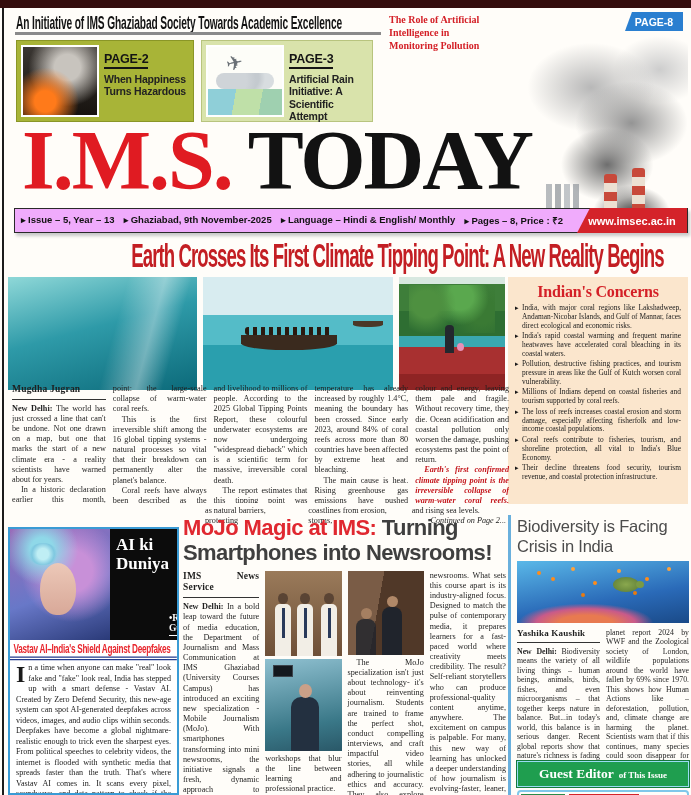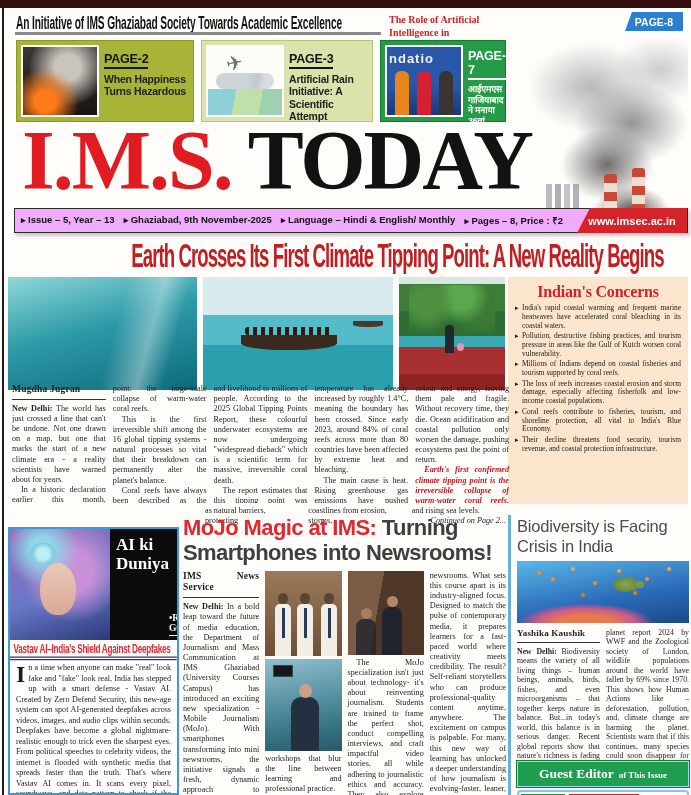--- a/index.html
+++ b/index.html
@@ -168,32 +168,20 @@
     <div class="tphoto ph-rain">
       <div class="plane">✈</div>
       <div class="cloud"></div>
       <div class="land"></div>
     </div>
     <div class="tinfo">
       <span class="ttag">PAGE-3</span>
       <div class="ttitle">Artificial Rain Initiative: A Scientific Attempt</div>
     </div>
   </div>
-  <div class="teaser t3">
-    <div class="tphoto ph-award">
-      <div class="banner-text">ndatio</div>
-      <div class="fig" style="left:8px; background:#e8851a;"></div>
-      <div class="fig" style="left:30px; background:#d42030;"></div>
-      <div class="fig" style="left:52px; background:#3a3430;"></div>
-    </div>
-    <div class="tinfo">
-      <span class="ttag">PAGE-7</span>
-      <div class="ttitle">आईएमएस गाजियाबाद ने मनाया 36वां स्थापना दिवस</div>
-    </div>
-  </div>
 
   <div class="masthead">
     <span class="mh-red">I.M.S.</span><span class="mh-black">TODAY</span>
   </div>
 
   <div class="infobar">
     <div class="ib-items">
 
     <span class="ib-item">Issue – 5, Year – 13</span>
         <span class="ib-item">Ghaziabad, 9th November-2025</span>
@@ -214,20 +202,21 @@
   <div class="photo ph3">
     <div class="palm"></div>
     <div class="person"></div>
     <div class="bag"></div>
   </div>
 
   <div class="concerns">
     <h2>Indian's Concerns</h2>
     <ul>
 
+    <li>India, with major coral regions like Lakshadweep, Andaman-Nicobar Islands, and Gulf of Mannar, faces direct ecological and economic risks.</li>
         <li>India's rapid coastal warming and frequent marine heatwaves have accelerated coral bleaching in its coastal waters.</li>
         <li>Pollution, destructive fishing practices, and tourism pressure in areas like the Gulf of Kutch worsen coral vulnerability.</li>
         <li>Millions of Indians depend on coastal fisheries and tourism supported by coral reefs.</li>
         <li>The loss of reefs increases coastal erosion and storm damage, especially affecting fisherfolk and low-income coastal populations.</li>
         <li>Coral reefs contribute to fisheries, tourism, and shoreline protection, all vital to India's Blue Economy.</li>
         <li>Their decline threatens food security, tourism revenue, and coastal protection infrastructure.</li>
       </ul>
   </div>
 
   <div class="lead-cols">

